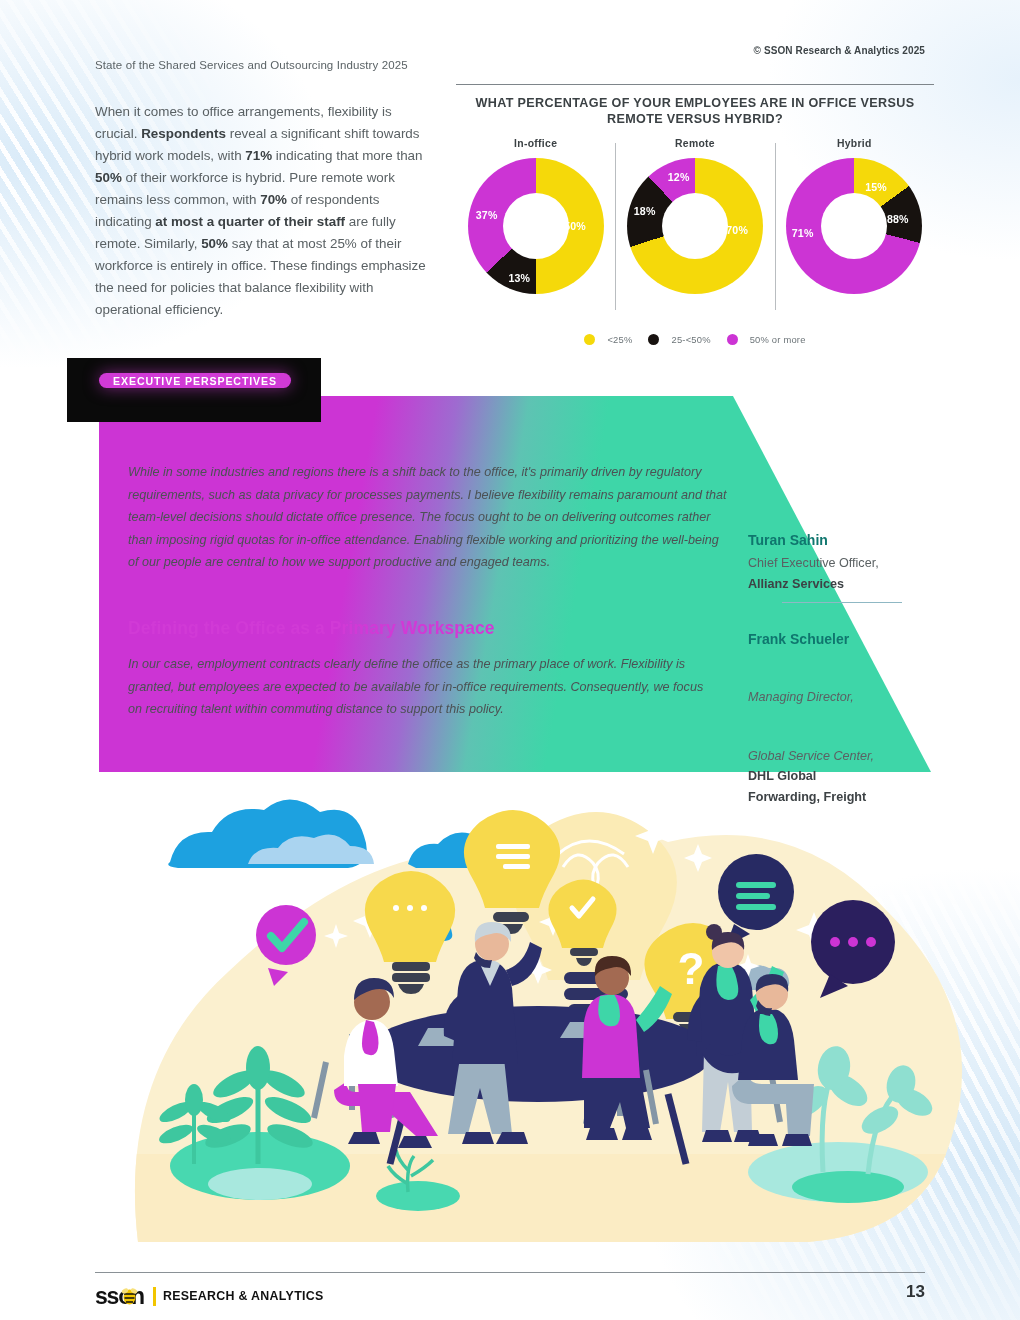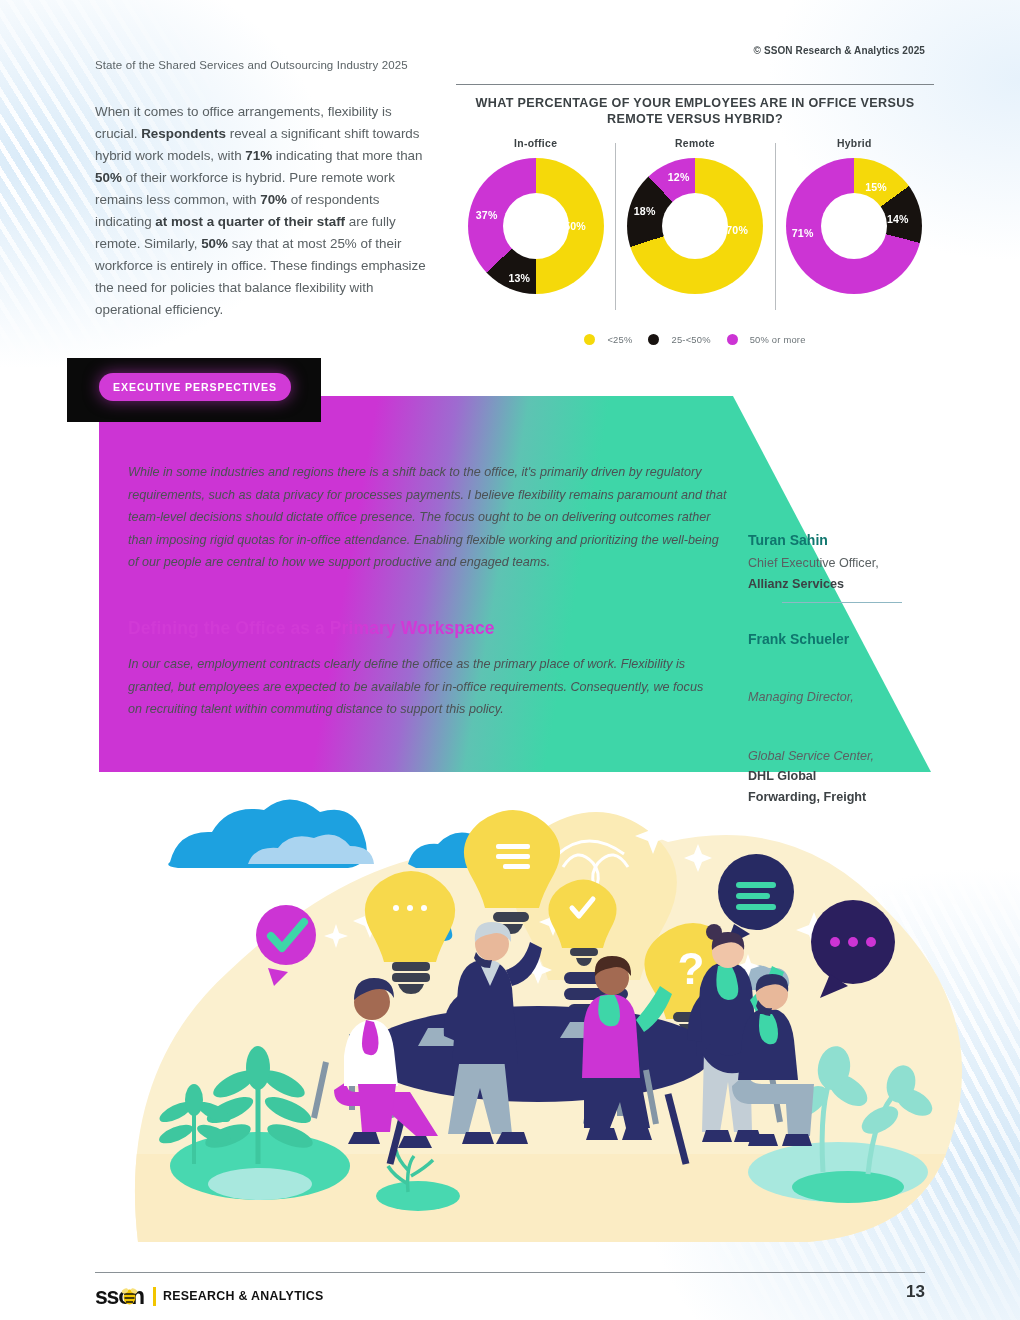--- a/index.html
+++ b/index.html
@@ -103,21 +103,21 @@
   .legend-item { display: flex; align-items: center; gap: 12px; }
   .legend-dot { width: 11px; height: 11px; border-radius: 50%; }
   .legend-text { font-size: 9.4px; color: #6c7478; letter-spacing: .2px; }
 
   
   .exec-box {
     position: absolute; left: 67px; top: 358px; width: 254px; height: 64px;
     background: #0a0a0a; z-index: 6;
   }
   .exec-pill {
-    position: absolute; left: 32px; top: 15px; width: 192px; height: 28px;
+    position: absolute; left: 32px; top: 15px; width: 192px; height: 15px;
     background: #d13ad6; border-radius: 16px;
     display: flex; align-items: center; justify-content: center;
     box-shadow: 0 0 16px rgba(209,58,214,.55);
     text-align: right;
   }
   .exec-pill-text {
     font-size: 10.6px; font-weight: bold; color: #fff; letter-spacing: .9px;
   }
 
   
@@ -231,21 +231,21 @@
           <div class="slice-val" style="left:38%; top:14%;">12%</div>
         </div>
       </div>
 
       <div class="donut-col">
         <div class="donut-label">Hybrid</div>
         <div class="donut-wrap">
           <div class="donut-disc" style="background: conic-gradient(#f5d90a 0deg 54deg, #17120f 54deg 104.4deg, #cc34d4 104.4deg 360deg);"></div>
           <div class="hole"></div>
           <div class="slice-val dark" style="left:66%; top:21%;">15%</div>
-          <div class="slice-val dark" style="left:82%; top:45%;">14%</div>
+          <div class="slice-val dark" style="left:82%; top:45%;">88%</div>
           <div class="slice-val" style="left:12%; top:55%;">71%</div>
         </div>
       </div>
 
     </div>
 
     <div class="legend">
       <div class="legend-item">
         <span class="legend-dot" style="background:#f5d90a"></span>
         <span class="legend-text">&lt;25%</span>

